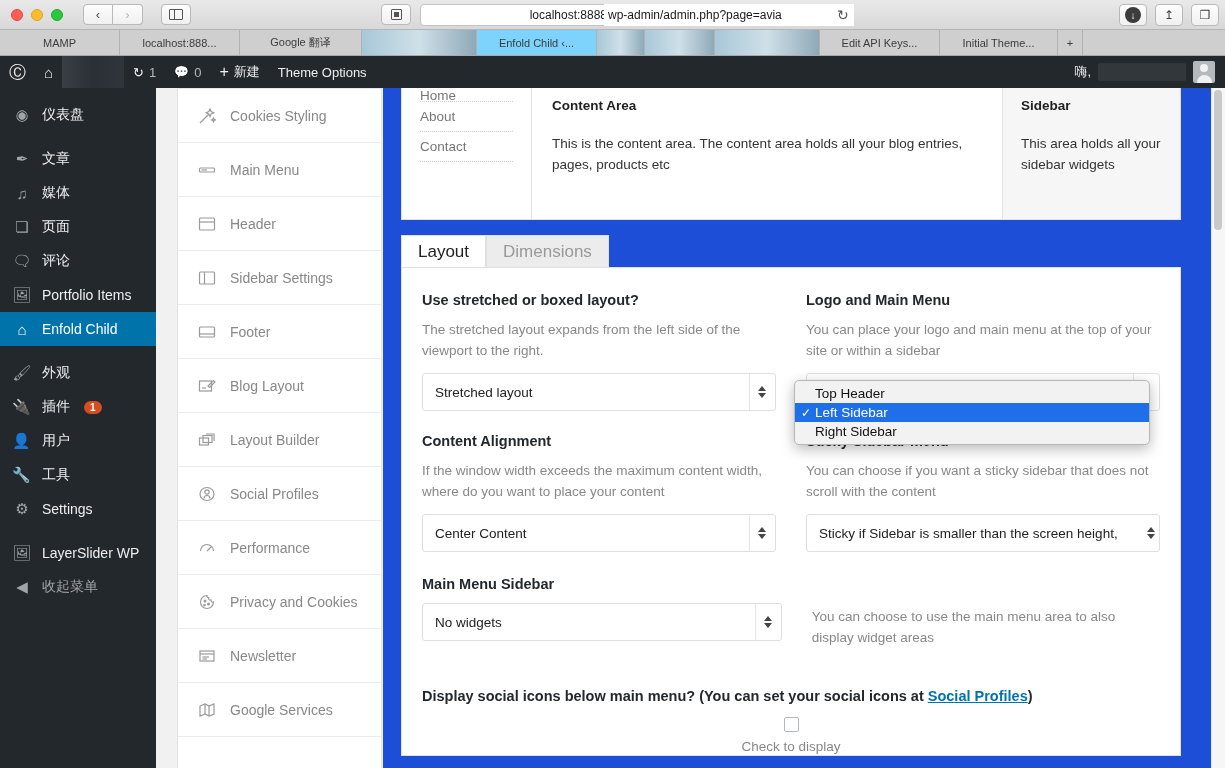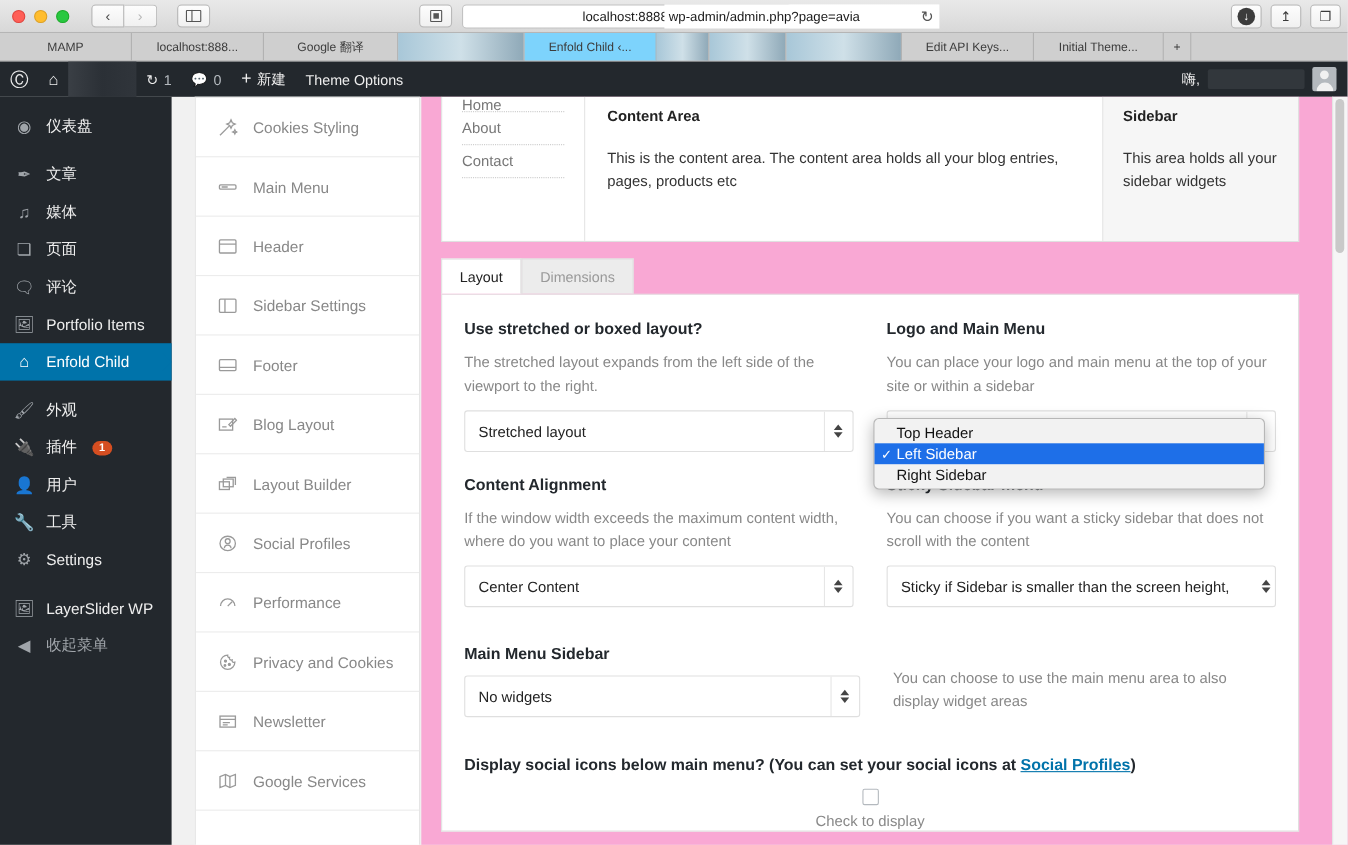--- a/index.html
+++ b/index.html
@@ -141,21 +141,21 @@
     border-bottom: 1px solid #ececec;
     color: #888; font-size: 14px;
   }
   .opt-ico { width: 20px; height: 20px; display:flex;align-items:center;justify-content:center;
      color:#9a9a9a; }
   .opt-ico svg { display:block; }
 
   
   .mainarea {
     position: absolute; top: 88px; left: 383px; right: 0; bottom: 0;
-    background: #f9a8d4; overflow: hidden;
+    background: #1d4ed8; overflow: hidden;
   }
 
   
   .preview {
     position: absolute; left: 18px; top: 0px; width: 780px; height: 132px;
     background: #fff; border: 1px solid #e0e0e0; border-top: none;
     display: flex;
   }
   .pv-menu { width: 130px; border-right: 1px solid #e5e5e5; padding: 0 18px; }
   .pv-mi {
@@ -169,21 +169,21 @@
   .pv-side { width: 178px; background: #f6f6f6; border-left: 1px solid #e5e5e5; padding: 10px 18px;}
   .pv-side .pv-p { color: #333; }
 
   
   .tabs-row {
     position: absolute; left: 18px; top: 148px; width: 780px; height: 32px;
     display: flex; align-items: flex-end;
     border-bottom: 1px solid #e0e0e0;
   }
   .ui-tab {
-    height: 32px; padding: 0 16px; font-size: 13px;
+    height: 32px; padding: 0 16px; font-size: 17px;
     display: flex; align-items: center;
     background: #ececec; border: 1px solid #e0e0e0; border-bottom: none;
     color: #999;
   }
   .ui-tab.sel { background: #fff; color: #222; border-color: #e0e0e0; }
 
   
   .panel {
     position: absolute; left: 18px; top: 180px; width: 780px; height: 488px;
     background: #fff; border: 1px solid #e0e0e0; border-top: none;
@@ -203,21 +203,21 @@
     position: absolute; right: 9px; top: 0; height: 100%;
     display: flex; flex-direction: column; align-items: center; justify-content: center;
     gap: 2px; color: #555; border-left: 1px solid #e6e6e6; padding-left: 8px;
   }
   .ar-up { width:0;height:0;border-left:4px solid transparent;border-right:4px solid transparent;border-bottom:5px solid #444;}
   .ar-dn { width:0;height:0;border-left:4px solid transparent;border-right:4px solid transparent;border-top:5px solid #444;}
 
   .gap-a { height: 22px; }
 
   .mms-row { display: flex; gap: 30px; align-items: flex-start; }
-  .mms-left { width: 372px; margin-top: 11px; }
+  .mms-left { width: 372px; }
   .mms-right { width: 360px; padding-top: 30px;}
 
   .social-line {
     font-size: 14.5px; font-weight: bold; color: #23282d;
     margin-top: 28px;
   }
   .social-line a { color: #0073aa; }
   .chk-row { display: flex; align-items: center; gap: 7px; margin-top: 13px; flex-direction: column; }
   .chk {
     width: 15px; height: 15px; border: 1px solid #b4b9be; background: #fff; border-radius: 2px;

